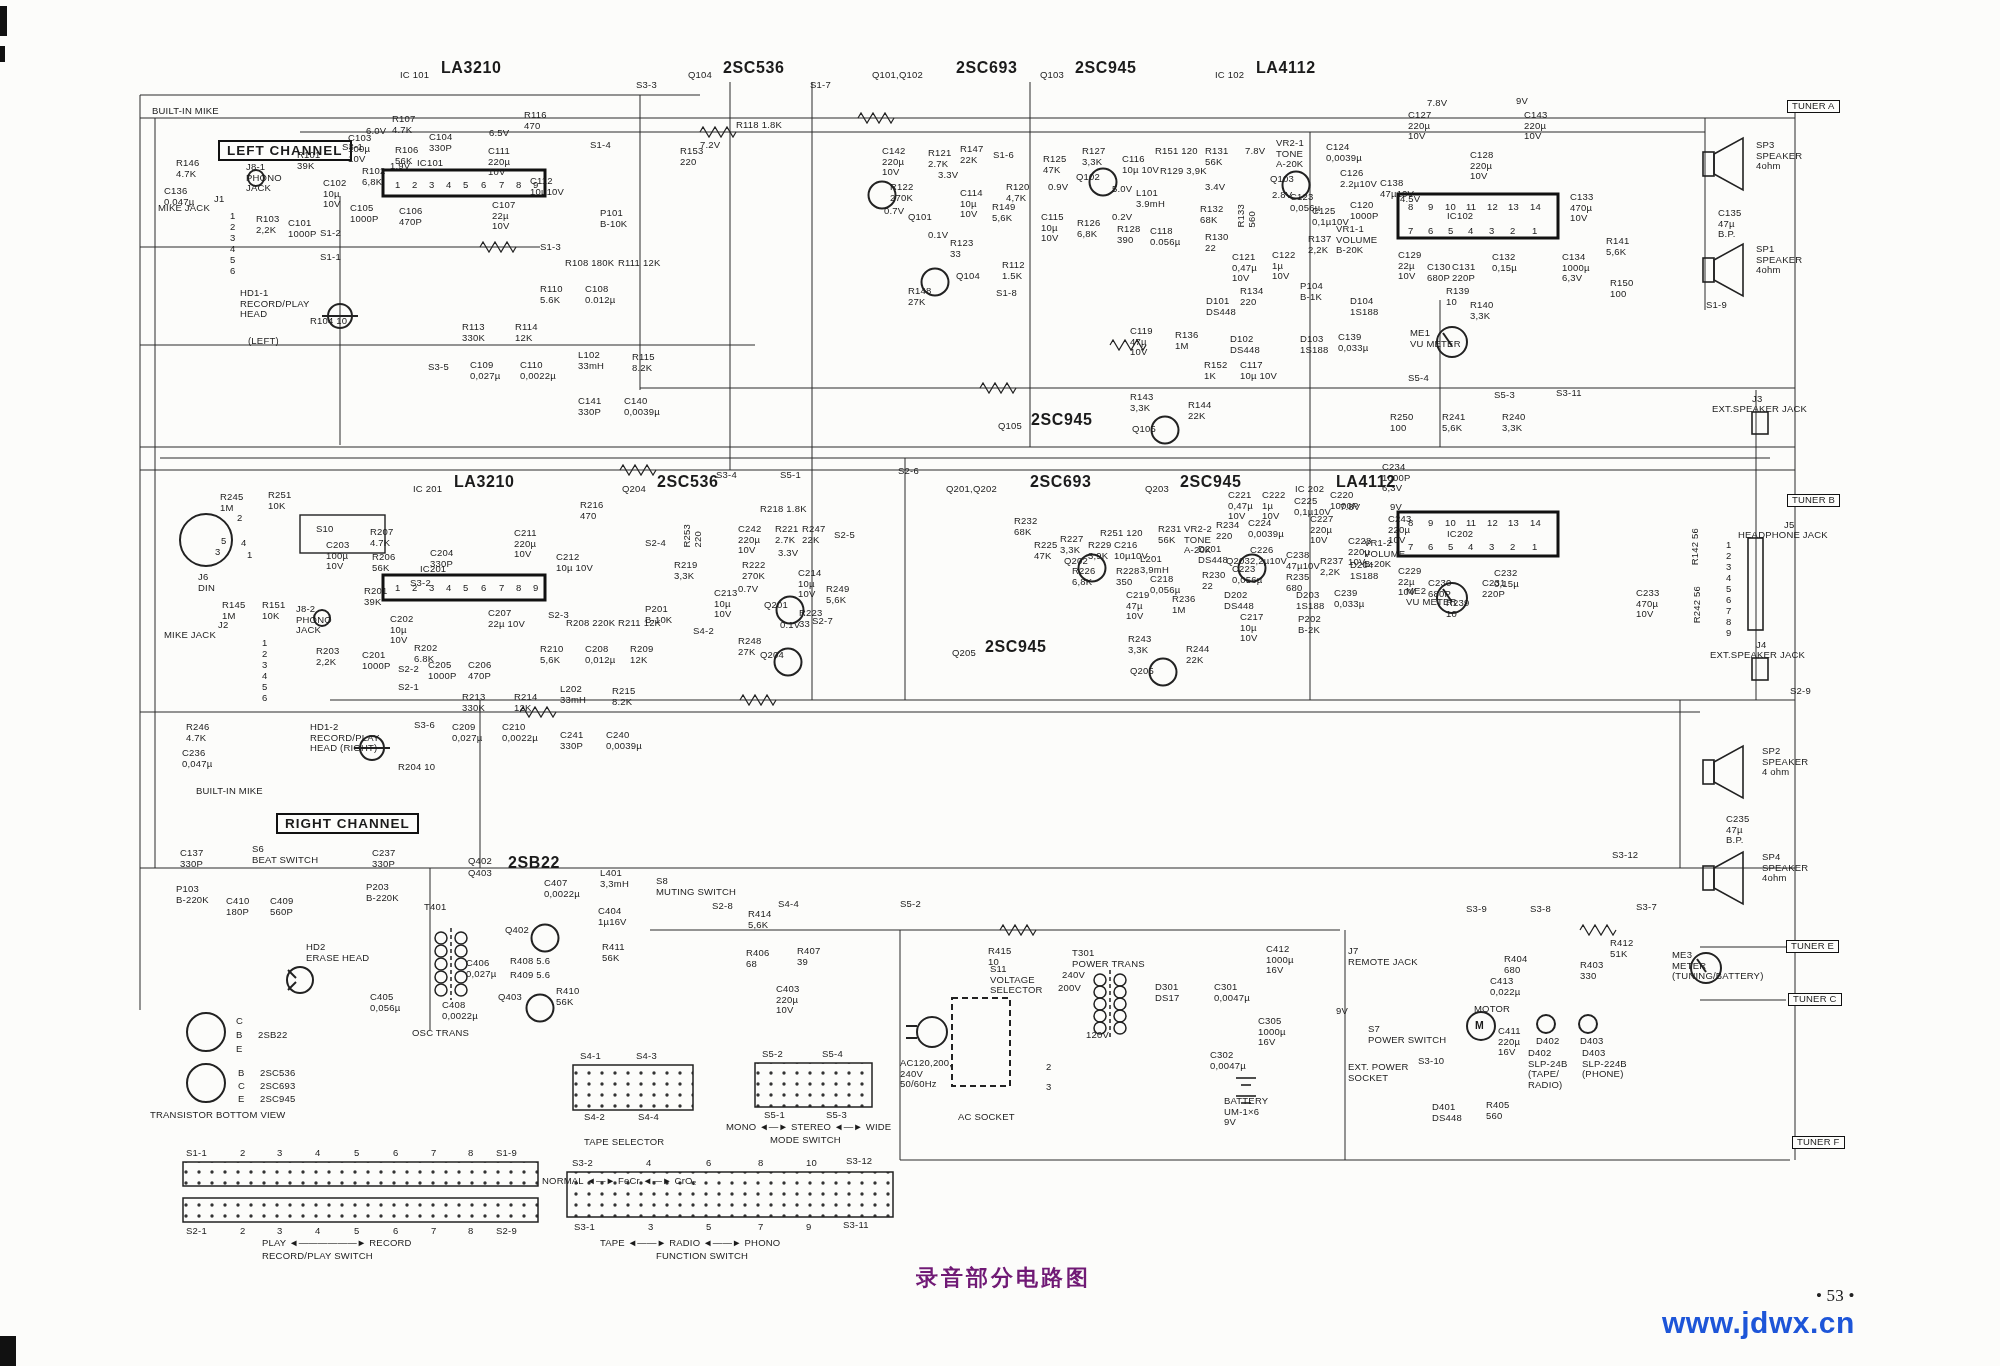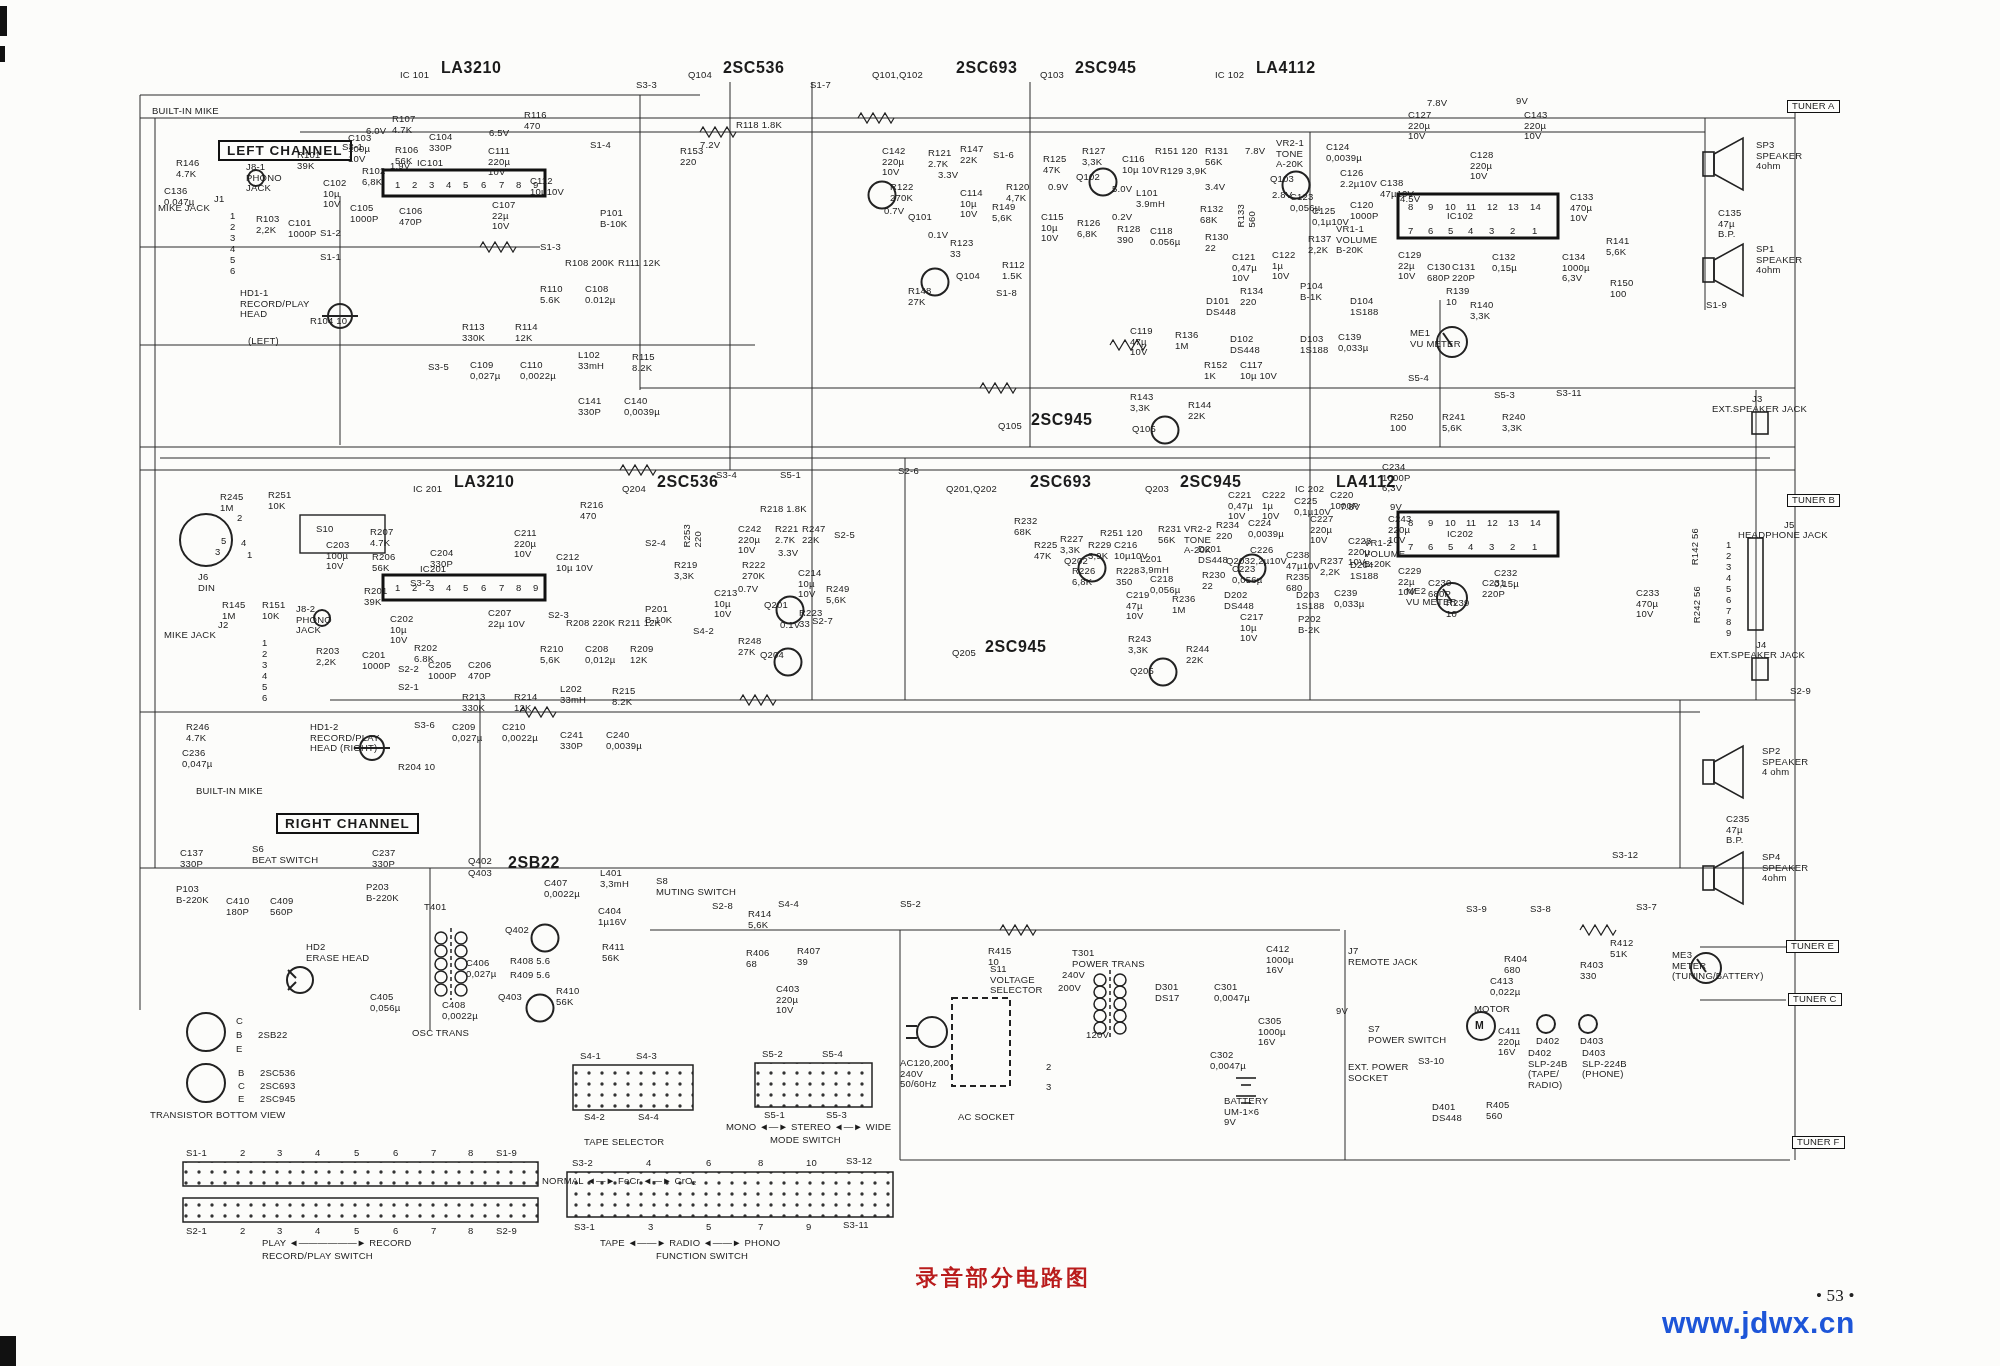--- a/index.html
+++ b/index.html
@@ -6,21 +6,21 @@
   .sheet{position:relative;width:2000px;height:1366px;background:#fcfcfa;overflow:hidden;
          font-family:"Liberation Sans",sans-serif;color:#1c1c1c;}
   svg.art{position:absolute;left:0;top:0;}
   .lb{position:absolute;font:9.5px/1.12 "Liberation Sans",sans-serif;color:#1b1b1b;
       white-space:pre-line;letter-spacing:.2px;}
   .h1{font-size:16px;font-weight:bold;letter-spacing:.6px;line-height:1;}
   .ch{font-size:13.5px;font-weight:bold;border:2.4px solid #111;padding:1px 7px;background:#fdfdfb;letter-spacing:1px;white-space:nowrap;}
   .box{font-size:9.5px;border:1.3px solid #111;padding:0 4px;background:#fdfdfb;white-space:nowrap;}
   .v{writing-mode:vertical-rl;transform:rotate(180deg);}
   .mid{font-size:10.5px;font-weight:bold;}
-  .cap{font-size:22px;font-weight:bold;color:#b91c1c;letter-spacing:3px;font-family:"Liberation Sans",sans-serif;}
+  .cap{font-size:22px;font-weight:bold;color:#701a75;letter-spacing:3px;font-family:"Liberation Sans",sans-serif;}
   .pg{font-size:17px;font-family:"Liberation Serif",serif;color:#222;}
   .wm{font-size:30px;font-weight:bold;color:#1d55d8;letter-spacing:.5px;font-family:"Liberation Sans",sans-serif;}
 </style>
 </head>
 <body>
 
 <div class="sheet">
 
   <svg class="art" width="2000" height="1366" viewBox="0 0 2000 1366" aria-hidden="true">
     <defs>
@@ -283,21 +283,21 @@
 470</div>
       <div class="lb" style="left: 488px; top: 146px;">C111
 220µ
 10V</div>
       <div class="lb" style="left: 530px; top: 176px;">C112
 10µ10V</div>
       <div class="lb" style="left: 590px; top: 140px;">S1-4</div>
       <div class="lb" style="left: 600px; top: 208px;">P101
 B-10K</div>
       <div class="lb" style="left: 540px; top: 242px;">S1-3</div>
-      <div class="lb" style="left: 565px; top: 258px;">R108 200K</div>
+      <div class="lb" style="left: 565px; top: 258px;">R108 180K</div>
       <div class="lb" style="left: 618px; top: 258px;">R111 12K</div>
       <div class="lb" style="left: 540px; top: 284px;">R110
 5.6K</div>
       <div class="lb" style="left: 585px; top: 284px;">C108
 0.012µ</div>
       <div class="lb" style="left: 462px; top: 322px;">R113
 330K</div>
       <div class="lb" style="left: 515px; top: 322px;">R114
 12K</div>
       <div class="lb" style="left: 428px; top: 362px;">S3-5</div>

